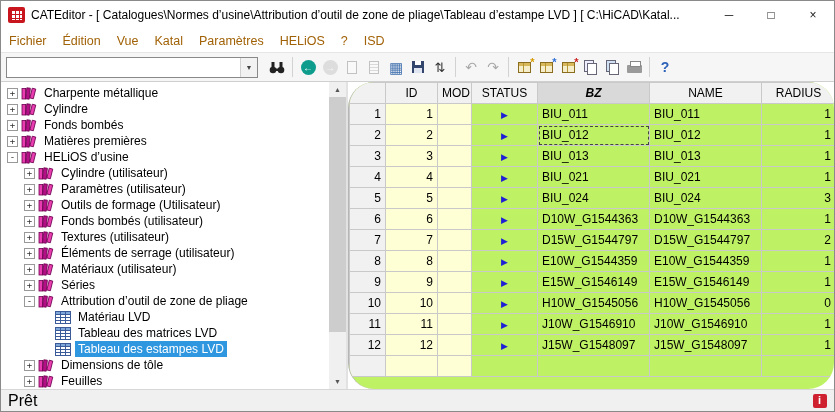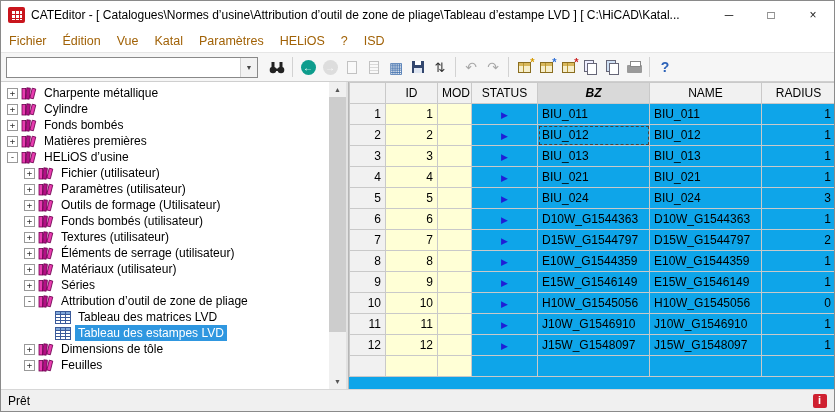--- a/index.html
+++ b/index.html
@@ -71,36 +71,36 @@
   .tree-label.selected { background: #2f97e0; color: #fff; }
   .vscroll { position: absolute; right: 0; top: 0; bottom: 0; width: 17px; background: #f0f0f0;
              display: flex; flex-direction: column; align-items: center; }
   .sb-arrow { height: 15px; width: 100%; display: flex; align-items: center; justify-content: center;
               font-size: 7px; color: #555; flex: none; }
   .sb-thumb { width: 17px; height: 235px; background: #cdcdcd; flex: none; }
   .sb-fill { flex: 1; }
   .splitter { width: 2px; background: #e2e2e2; flex: none; }
 
   
-  .grid-pane { flex: 1; overflow: hidden; background: #0ea5e9; border-left: 1px solid #b5b5b5; }
+  .grid-pane { flex: 1; overflow: hidden; background: #bef264; border-left: 1px solid #b5b5b5; border-radius: 26px; }
   .grid { border-collapse: collapse; table-layout: fixed; width: 486px; font-size: 12px; }
   .grid th, .grid td { border: 1px solid #c9c9c9; padding: 0 4px; height: 21px;
                        overflow: hidden; white-space: nowrap; }
   .grid thead th { background: #f1f1f1; font-weight: normal; text-align: center; color: #000; }
   .grid th.sorted { background: #d9d9d9; font-weight: bold; font-style: italic; }
   td.num { background: #f1f1f1; text-align: right; color: #000; }
   td.id, td.mod { background: #ffffd6; text-align: right; }
   td.status { text-align: center; }
   td.radius { text-align: right; }
   .tri { color: #1f1fd6; font-size: 9px; }
   td.cell-selected { outline: 1px dashed #444; outline-offset: -2px; }
 
   
   .statusbar { height: 22px; background: #f0f0f0; border-top: 1px solid #d7d7d7; flex: none;
-               display: flex; align-items: center; padding: 0 7px; font-size: 12px; }
+               display: flex; align-items: center; padding: 0 7px; font-size: 16px; }
   .mini-logo { width: 14px; height: 14px; background: #cf2030; border-radius: 2px; margin-left: auto;
                position: relative; }
   .mini-logo::after { content: "i"; position: absolute; left: 5px; top: 0; color: #fff;
                       font-size: 11px; font-weight: bold; }
 </style>
 </head>
 <body>
 
 <div class="window">
 
@@ -274,21 +274,21 @@
             <span class="expander">+</span>
             <span class="tree-icon">
               <svg width="16" height="14" viewBox="0 0 16 14">
                 <g stroke="#6d004f" stroke-width="0.8">
                   <rect x="1" y="2.5" width="3.6" height="10.5" fill="#e83cb0"></rect>
                   <rect x="5.2" y="2" width="3.6" height="11" fill="#b40f86" transform="rotate(6 7 7.5)"></rect>
                   <rect x="10" y="2.5" width="3.6" height="10" fill="#e83cb0" transform="rotate(14 11.8 7.5)"></rect>
                 </g>
               </svg>
             </span>
-            <span class="tree-label">Fichier (utilisateur)</span>
+            <span class="tree-label">Cylindre (utilisateur)</span>
           </div>
           <div class="tree-item" style="padding-left: 23px;">
             <span class="expander">+</span>
             <span class="tree-icon">
               <svg width="16" height="14" viewBox="0 0 16 14">
                 <g stroke="#6d004f" stroke-width="0.8">
                   <rect x="1" y="2.5" width="3.6" height="10.5" fill="#e83cb0"></rect>
                   <rect x="5.2" y="2" width="3.6" height="11" fill="#b40f86" transform="rotate(6 7 7.5)"></rect>
                   <rect x="10" y="2.5" width="3.6" height="10" fill="#e83cb0" transform="rotate(14 11.8 7.5)"></rect>
                 </g>
@@ -379,20 +379,34 @@
             <span class="tree-icon">
               <svg width="16" height="14" viewBox="0 0 16 14">
                 <g stroke="#6d004f" stroke-width="0.8">
                   <rect x="1" y="2.5" width="3.6" height="10.5" fill="#e83cb0"></rect>
                   <rect x="5.2" y="2" width="3.6" height="11" fill="#b40f86" transform="rotate(6 7 7.5)"></rect>
                   <rect x="10" y="2.5" width="3.6" height="10" fill="#e83cb0" transform="rotate(14 11.8 7.5)"></rect>
                 </g>
               </svg>
             </span>
             <span class="tree-label">Attribution d’outil de zone de pliage</span>
+          </div>
+          <div class="tree-item" style="padding-left: 40px;">
+            <span class="exp-spacer"></span>
+            <span class="tree-icon">
+              <svg width="16" height="13" viewBox="0 0 16 13">
+                <rect x="0.5" y="0.5" width="15" height="12" fill="#fff" stroke="#3a5a9a"></rect>
+                <rect x="0.5" y="0.5" width="15" height="3" fill="#7fa7d9" stroke="#3a5a9a"></rect>
+                <line x1="5.5" y1="0.5" x2="5.5" y2="12.5" stroke="#3a5a9a"></line>
+                <line x1="10.5" y1="0.5" x2="10.5" y2="12.5" stroke="#3a5a9a"></line>
+                <line x1="0.5" y1="6.5" x2="15.5" y2="6.5" stroke="#3a5a9a"></line>
+                <line x1="0.5" y1="9.5" x2="15.5" y2="9.5" stroke="#3a5a9a"></line>
+              </svg>
+            </span>
+            <span class="tree-label">Matériau LVD</span>
           </div>
           <div class="tree-item" style="padding-left: 40px;">
             <span class="exp-spacer"></span>
             <span class="tree-icon">
               <svg width="16" height="13" viewBox="0 0 16 13">
                 <rect x="0.5" y="0.5" width="15" height="12" fill="#fff" stroke="#3a5a9a"></rect>
                 <rect x="0.5" y="0.5" width="15" height="3" fill="#7fa7d9" stroke="#3a5a9a"></rect>
                 <line x1="5.5" y1="0.5" x2="5.5" y2="12.5" stroke="#3a5a9a"></line>
                 <line x1="10.5" y1="0.5" x2="10.5" y2="12.5" stroke="#3a5a9a"></line>
                 <line x1="0.5" y1="6.5" x2="15.5" y2="6.5" stroke="#3a5a9a"></line>

